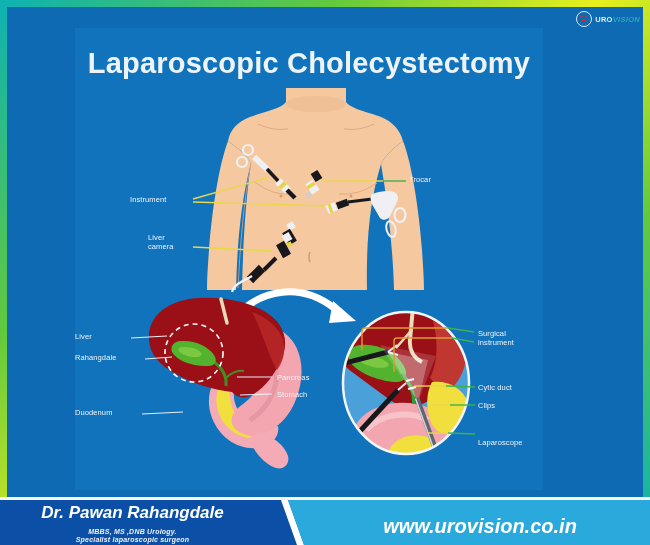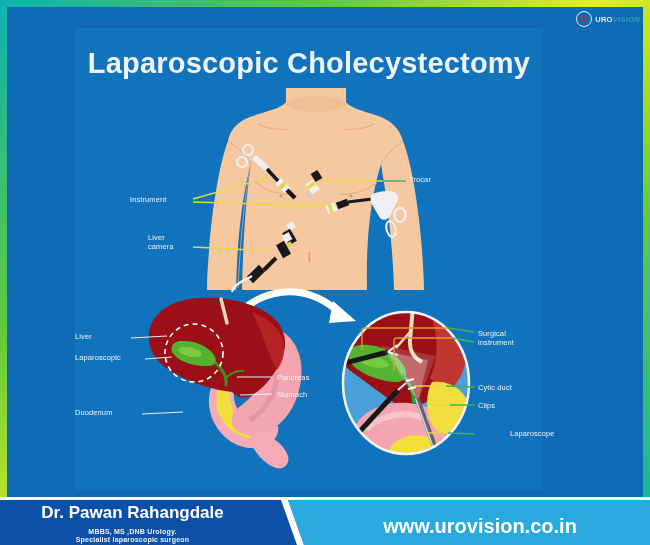--- a/index.html
+++ b/index.html
@@ -17,21 +17,21 @@
   }
   .lbl { position:absolute; color:#eef3f8; font-size:7.5px; line-height:1.25; letter-spacing:0.1px; }
   .ra { text-align:left; }
   
   .logo { position:absolute; right:10px; top:11px; display:flex; align-items:center; gap:3px; }
   .logo-circle { width:16px; height:16px; border-radius:50%; border:1.4px solid #dfe9f0; box-sizing:border-box; position:relative; }
   .logo-text { font-size:7.5px; letter-spacing:0.3px; white-space:nowrap; }
   .logo-text .uro { color:#e6edf3; font-weight:700; }
   .logo-text .vision { color:#2aa8b0; font-style:italic; font-weight:600; }
   
-  .footer { position:absolute; left:0; right:0; bottom:0; height:48px; }
+  .footer { position:absolute; left:0; right:0; bottom:0; height:48px;font-style:italic; }
   .footer-line { position:absolute; left:0; right:0; top:0; height:3px; background:#f4f6f8; }
   .footer-dark, .footer-stripe, .footer-light { position:absolute; top:3px; height:45px; left:0; right:0; }
   .footer-dark  { background:#0b50a6; clip-path:polygon(0 0,281px 0,297px 100%,0 100%); }
   .footer-stripe{ background:#ffffff; clip-path:polygon(281px 0,288px 0,304px 100%,297px 100%); }
   .footer-light { background:#2aa9dc; clip-path:polygon(288px 0,100% 0,100% 100%,304px 100%); }
   .doctor-name { position:absolute; left:5px; width:255px; top:6px; text-align:center;
     color:#ffffff; font-size:17px; font-weight:700; }
   .doctor-cred { position:absolute; left:5px; width:255px; top:31px; text-align:center;
     color:#eef3f8; font-size:7px; font-weight:700; letter-spacing:0.2px; }
   .doctor-spec { position:absolute; left:5px; width:255px; top:39px; text-align:center;
@@ -208,29 +208,29 @@
     </g>
   </svg>
 
   <div class="title">Laparoscopic Cholecystectomy</div>
 
   <div class="lbl ra" style="left:130px; width:58px; top:195px;">Instrument</div>
   <div class="lbl" style="left:409px; top:175px;">Trocar</div>
   <div class="lbl" style="left:148px; top:233px; width:34px;">Liver camera</div>
 
   <div class="lbl ra" style="left:75px; width:43px; top:332px;">Liver</div>
-  <div class="lbl ra" style="left:75px; width:65px; top:353px;">Laparoscopic</div>
+  <div class="lbl ra" style="left:75px; width:65px; top:353px;">Rahangdale</div>
   <div class="lbl ra" style="left:75px; width:61px; top:408px;">Duodenum</div>
   <div class="lbl" style="left:277px; top:373px;">Pancreas</div>
   <div class="lbl" style="left:277px; top:390px;">Stomach</div>
 
   <div class="lbl" style="left:478px; top:329px; width:52px;">Surgical instrument</div>
   <div class="lbl" style="left:478px; top:383px;">Cytic duct</div>
   <div class="lbl" style="left:478px; top:401px;">Clips</div>
-  <div class="lbl" style="left:478px; top:429px;margin-left:32px;">Laparoscope</div>
+  <div class="lbl" style="left:478px; top:438px;">Laparoscope</div>
 
   <div class="logo">
     <div class="logo-circle">
       <svg width="13" height="13" viewBox="0 0 16 16" style="position:absolute;left:0.2px;top:0.2px;">
         <circle cx="5.5" cy="6" r="1.3" fill="#e02424"></circle>
         <circle cx="10.5" cy="6" r="1.3" fill="#e02424"></circle>
         <path d="M5 9 Q8 13 11 9" stroke="#e02424" stroke-width="1.8" fill="none"></path>
       </svg>
     </div>
     <div class="logo-text">

